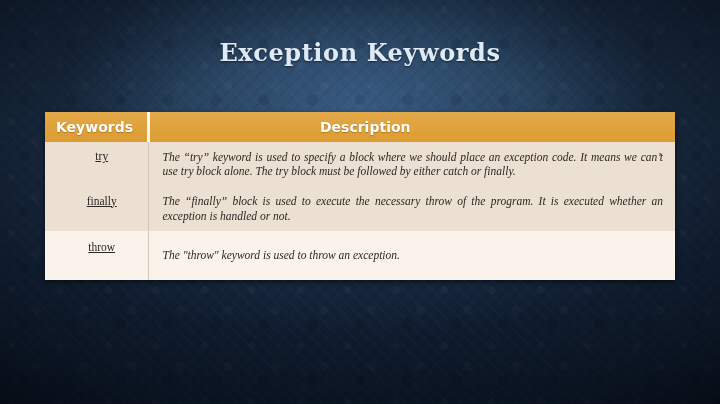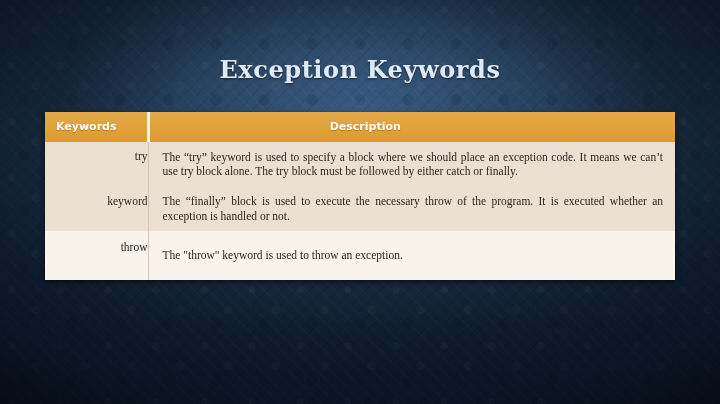--- a/index.html
+++ b/index.html
@@ -49,21 +49,21 @@
     inset: 0;
     background: radial-gradient(ellipse 78% 78% at 50% 44%,
       rgba(0,0,0,0) 40%, rgba(4,9,17,0.45) 78%, rgba(3,7,14,0.80) 100%);
     pointer-events: none;
   }
 
   
   #title {
     position: absolute;
     left: 0;
-    top: 55px;
+    top: 38px;
     width: 720px;
     text-align: center;
     z-index: 3;
     font-family: "DejaVu Serif", "Liberation Serif", serif;
     font-weight: bold;
     font-size: 24px;
     line-height: 30px;
     letter-spacing: 0.6px;
     color: #dfeaf6;
     text-shadow: 0 1px 2px rgba(0,0,0,0.55);
@@ -86,21 +86,21 @@
     table-layout: fixed;
   }
   table.kw col.c-key { width: 103px; }
   table.kw col.c-desc { width: 527px; }
 
   thead th {
     background: linear-gradient(180deg, #e3a94a 0%, #dfa13a 55%, #dc9c33 100%);
     color: #ffffff;
     font-family: "DejaVu Sans", "Liberation Sans", sans-serif;
     font-weight: bold;
-    font-size: 11px;
+    font-size: 14px;
     line-height: 16px;
     height: 30px;
     padding: 0;
     vertical-align: middle;
     text-shadow: 0 1px 1px rgba(120,70,10,0.45);
     border: 0;
   }
   thead th.key-head {
     text-align: left;
     padding-left: 11px;
@@ -117,27 +117,29 @@
     line-height: 14.5px;
     color: #2b2722;
     vertical-align: middle;
     border: 0;
   }
   tbody tr.odd td { background: #ece0d2; }
   tbody tr.even td { background: #faf3ec; }
 
   tbody td.key-cell {
     padding: 7px 0 23px 11px;
-    text-align: right;
+    text-align: center;
     border-right: 1px solid rgba(208,190,171,0.85);
+    text-decoration: underline;
   }
   tbody td.desc-cell {
     padding: 7px 12px 7px 14px;
     text-align: justify;
     text-justify: inter-word;
+    font-style: italic;
   }
   tbody tr.r-throw td.desc-cell { text-align: left; }
   tbody tr.r-throw td { height: 19px; }
 </style>
 </head>
 <body>
 
 <div id="slide">
 
   <div id="title">Exception Keywords</div>
@@ -153,21 +155,21 @@
           <th class="key-head">Keywords</th>
           <th class="desc-head">Description</th>
         </tr>
       </thead>
       <tbody>
         <tr class="odd r-try">
           <td class="key-cell">try</td>
           <td class="desc-cell">The “try” keyword is used to specify a block where we should place an exception code. It means we can’t use try block alone. The try block must be followed by either catch or finally.</td>
         </tr>
         <tr class="odd r-finally">
-          <td class="key-cell">keyword</td>
+          <td class="key-cell">finally</td>
           <td class="desc-cell">The “finally” block is used to execute the necessary throw of the program. It is executed whether an exception is handled or not.</td>
         </tr>
         <tr class="even r-throw">
           <td class="key-cell">throw</td>
           <td class="desc-cell">The "throw" keyword is used to throw an exception.</td>
         </tr>
       </tbody>
     </table>
   </div>
 

